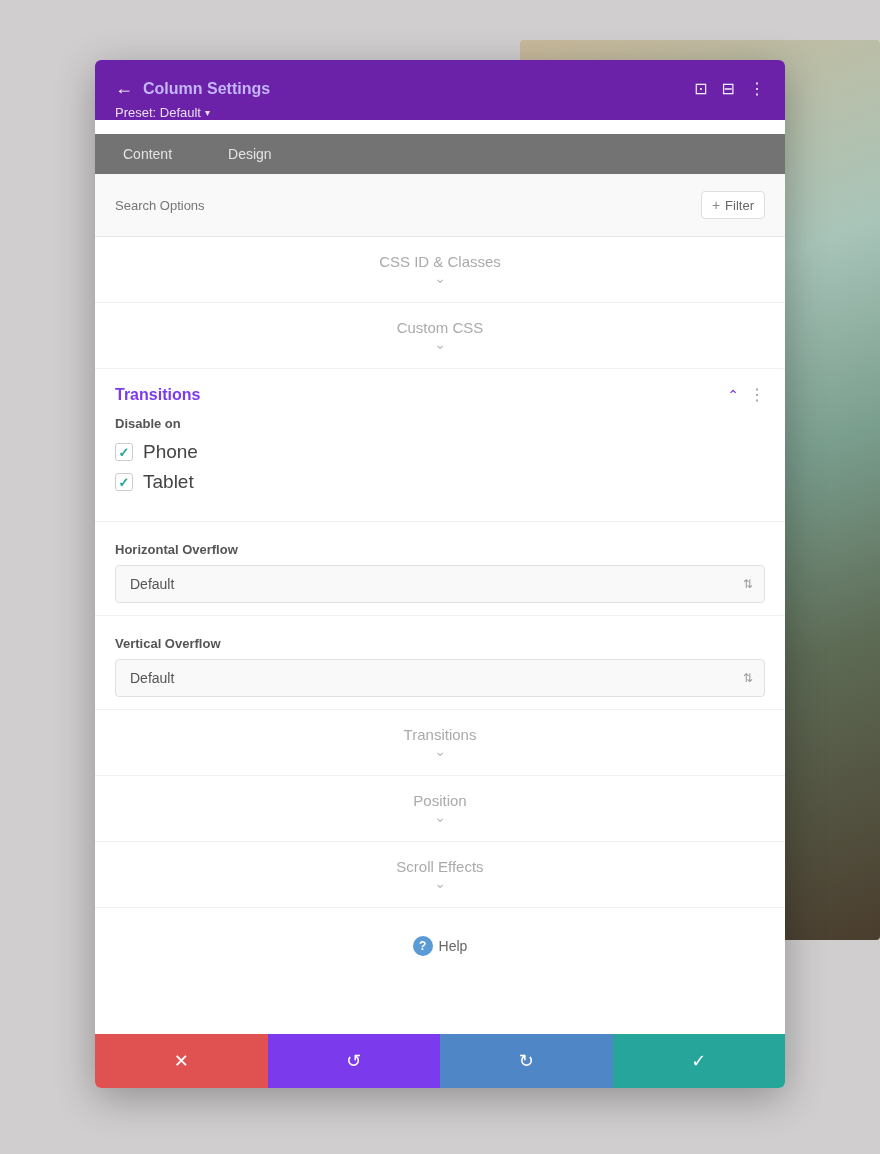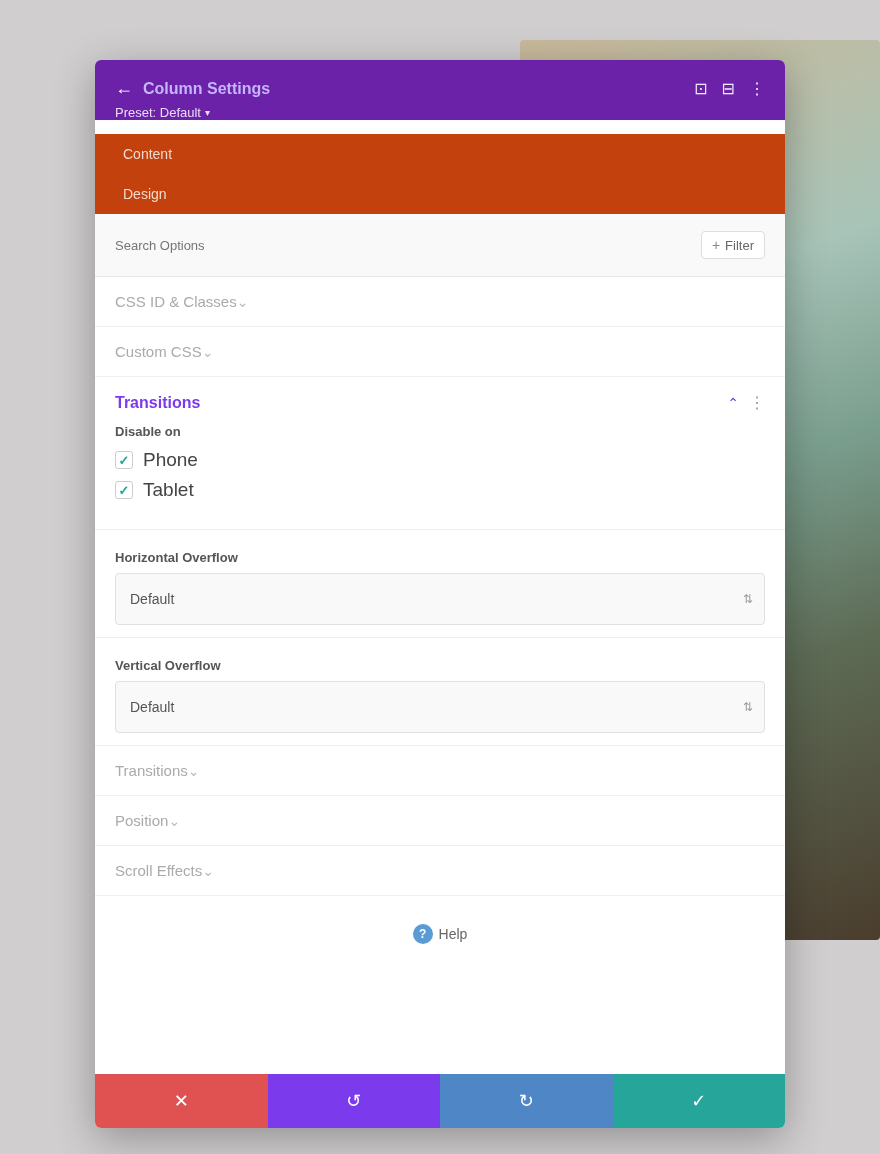--- a/index.html
+++ b/index.html
@@ -98,22 +98,21 @@
       cursor: pointer;
     }
 
     .preset-arrow {
       font-size: 10px;
     }
 
     
     .tabs {
       display: flex;
-      background: #c2410c;
-      flex-direction: column;
+      background: #737373;
     }
 
     .tab {
       padding: 12px 28px;
       color: rgba(255,255,255,0.8);
       font-size: 14px;
       font-weight: 500;
       cursor: pointer;
       transition: background 0.2s;
     }
@@ -163,24 +162,25 @@
 
     .filter-plus {
       font-size: 14px;
       color: #888;
     }
 
     
     .section-row {
       display: flex;
       align-items: center;
-      justify-content: flex-start;
+      justify-content: center;
       padding: 16px 20px;
       border-bottom: 1px solid #f0f0f0;
       cursor: pointer;
+      flex-direction: column;
     }
 
     .section-title {
       font-size: 15px;
       color: #aaa;
       font-weight: 400;
     }
 
     .chevron-icon {
       color: #bbb;
@@ -280,21 +280,21 @@
       margin-bottom: 8px;
       margin-top: 8px;
     }
 
     .select-wrapper {
       position: relative;
     }
 
     .overflow-select {
       width: 100%;
-      padding: 17px 14px;
+      padding: 10px 14px;
       border: 1px solid #e0e0e0;
       border-radius: 4px;
       font-size: 14px;
       color: #555;
       background: #f9f9f9;
       appearance: none;
       cursor: pointer;
       outline: none;
     }
 

